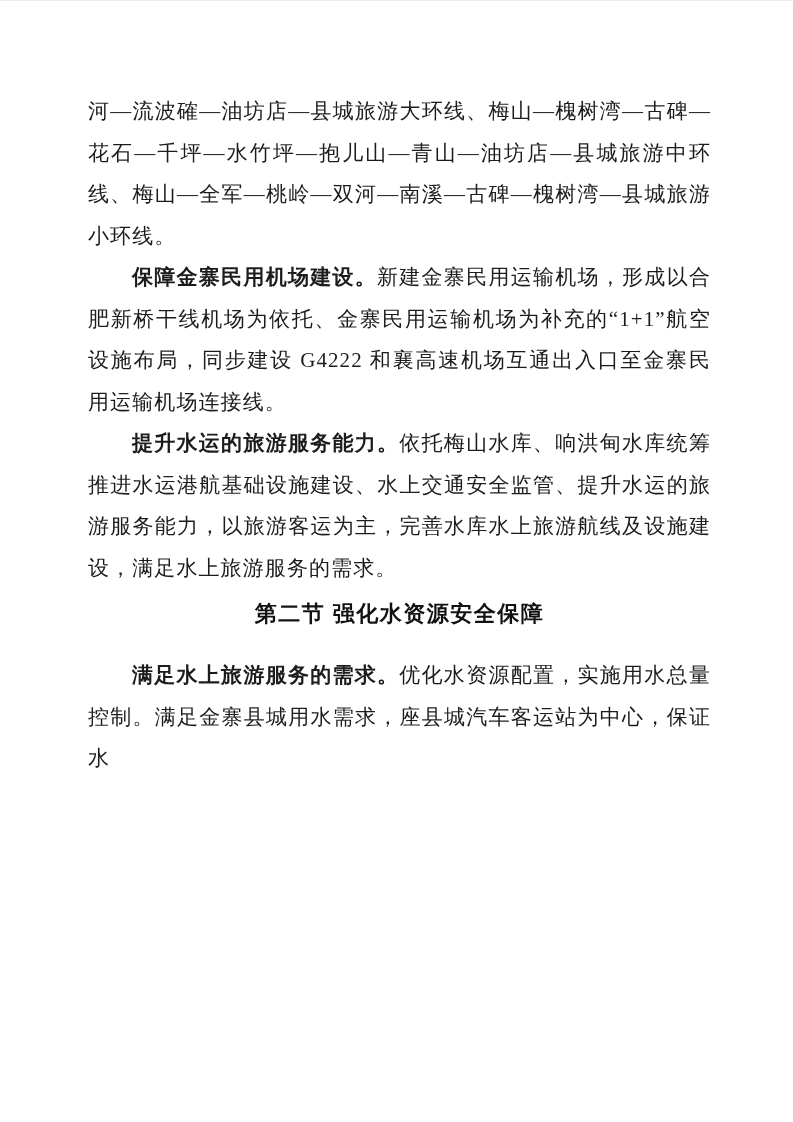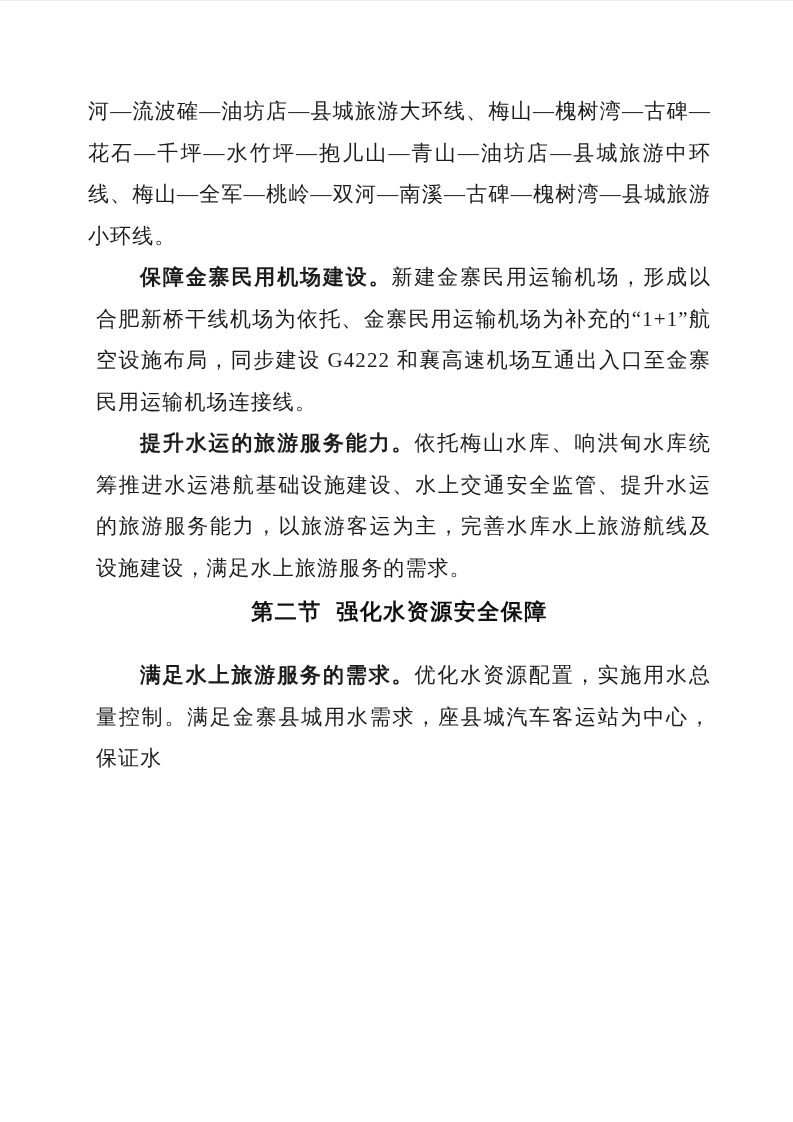--- a/index.html
+++ b/index.html
@@ -27,27 +27,26 @@
   }
   .para {
     margin: 0;
     font-size: 21px;
     line-height: 41.5px;
     text-align: justify;
     letter-spacing: 1.1px;
   }
   .para.indent {
     text-indent: 44px;
-    margin-left: 8px;
   }
   .lead {
     font-weight: bold;
   }
   .section-heading {
-    font-family: Liberation Mono, monospace;
+    font-family: Liberation Sans, sans-serif;
     font-weight: bold;
     font-size: 22px;
     line-height: 34px;
     text-align: center;
     letter-spacing: 1.5px;
     margin: 8px 0 24px 0;
     color: #111111;
   }
   .page-footer {
     position: absolute;

